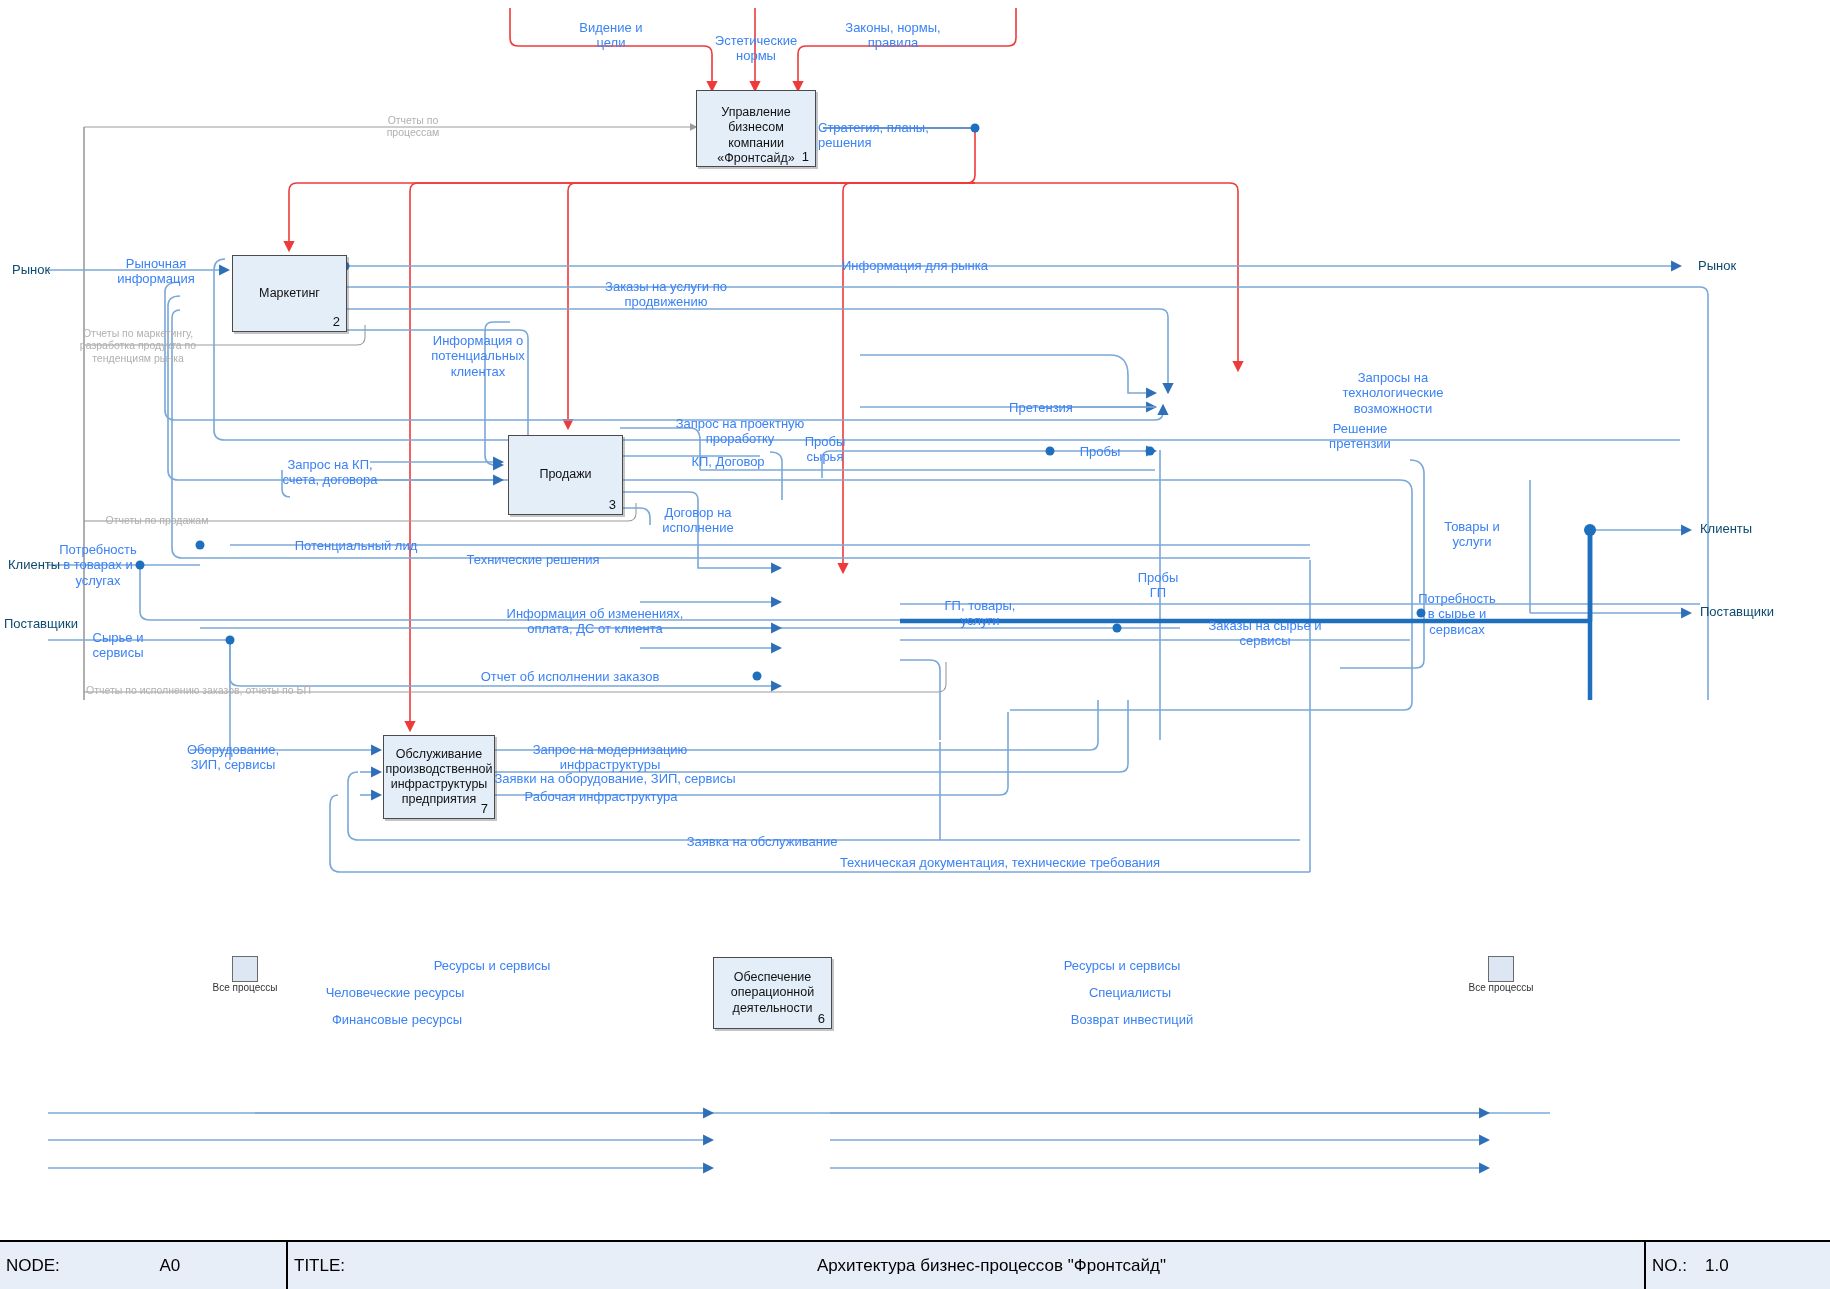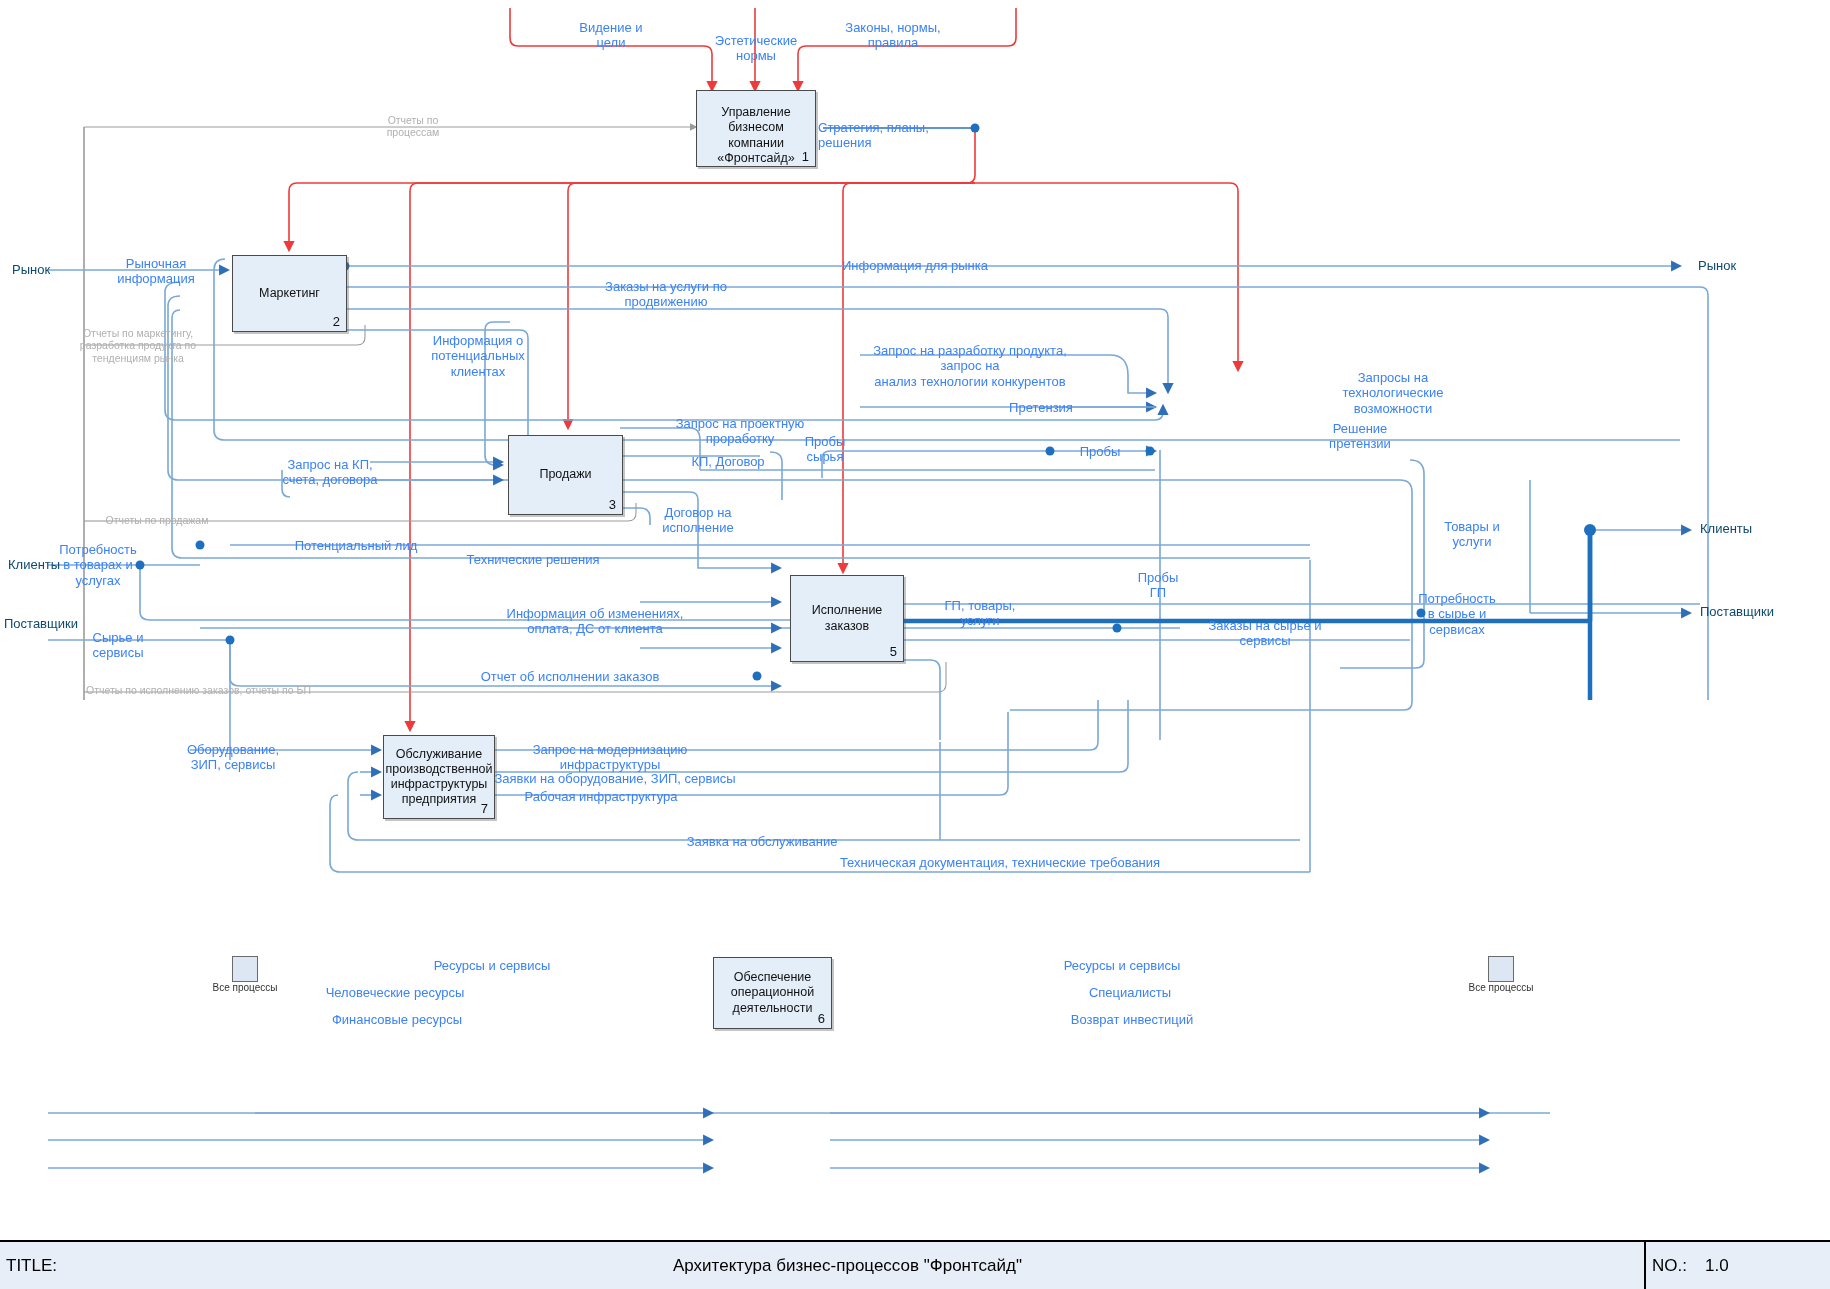--- a/index.html
+++ b/index.html
@@ -217,24 +217,20 @@
   <div class="box" style="left:232px;top:255px;width:113px;height:75px;">
     <div class="t">Маркетинг</div>
     <div class="n">2</div>
   </div>
 
   <div class="box" style="left:508px;top:435px;width:113px;height:78px;">
     <div class="t">Продажи</div>
     <div class="n">3</div>
   </div>
 
-  <div class="box" style="left:790px;top:575px;width:112px;height:85px;">
-    <div class="t">Исполнение заказов</div>
-    <div class="n">5</div>
-  </div>
 
 
   <div class="box" style="left:383px;top:735px;width:110px;height:82px;">
     <div class="t">Обслуживание
 производственной
 инфраструктуры
 предприятия</div>
     <div class="n">7</div>
   </div>
 
@@ -272,22 +268,20 @@
 информация</div>
   <div class="lbl" style="left:840px;top:258px;width:150px;">Информация для рынка</div>
   <div class="lbl" style="left:566px;top:279px;width:200px;">Заказы на услуги по продвижению</div>
   <div class="lbl faint" style="left:78px;top:327px;width:120px;">Отчеты по маркетингу,
 разработка продукта по
 тенденциям рынка</div>
 
   <div class="lbl" style="left:426px;top:333px;width:104px;">Информация о
 потенциальных
 клиентах</div>
-  <div class="lbl" style="left:855px;top:343px;width:230px;">Запрос на разработку продукта, запрос на
-анализ технологии конкурентов</div>
   <div class="lbl" style="left:1002px;top:400px;width:78px;">Претензия</div>
   <div class="lbl" style="left:1290px;top:370px;width:110px;margin-left:48px;">Запросы на
 технологические
 возможности</div>
   <div class="lbl" style="left:650px;top:416px;width:180px;">Запрос на проектную проработку</div>
   <div class="lbl" style="left:1318px;top:421px;width:84px;">Решение
 претензии</div>
 
   <div class="lbl" style="left:278px;top:457px;width:104px;">Запрос на КП,
 счета, договора</div>
@@ -333,20 +327,24 @@
   <div class="lbl" style="left:830px;top:855px;width:340px;">Техническая документация, технические требования</div>
 
   <div class="lbl" style="left:412px;top:958px;width:160px;">Ресурсы и сервисы</div>
   <div class="lbl" style="left:1042px;top:958px;width:160px;">Ресурсы и сервисы</div>
   <div class="lbl" style="left:300px;top:985px;width:190px;">Человеческие ресурсы</div>
   <div class="lbl" style="left:1070px;top:985px;width:120px;">Специалисты</div>
   <div class="lbl" style="left:302px;top:1012px;width:190px;">Финансовые ресурсы</div>
   <div class="lbl" style="left:1042px;top:1012px;width:180px;">Возврат инвестиций</div>
 
   <div id="footer">
+    <div class="cell c-node">
+      <span>NODE:</span>
+      <span class="v">A0</span>
+    </div>
     <div class="cell c-title">
       <span>TITLE:</span>
       <span class="v">Архитектура бизнес-процессов "Фронтсайд"</span>
     </div>
     <div class="cell c-no">
       <span>NO.:</span>
       <span class="v">1.0</span>
     </div>
   </div>
 

